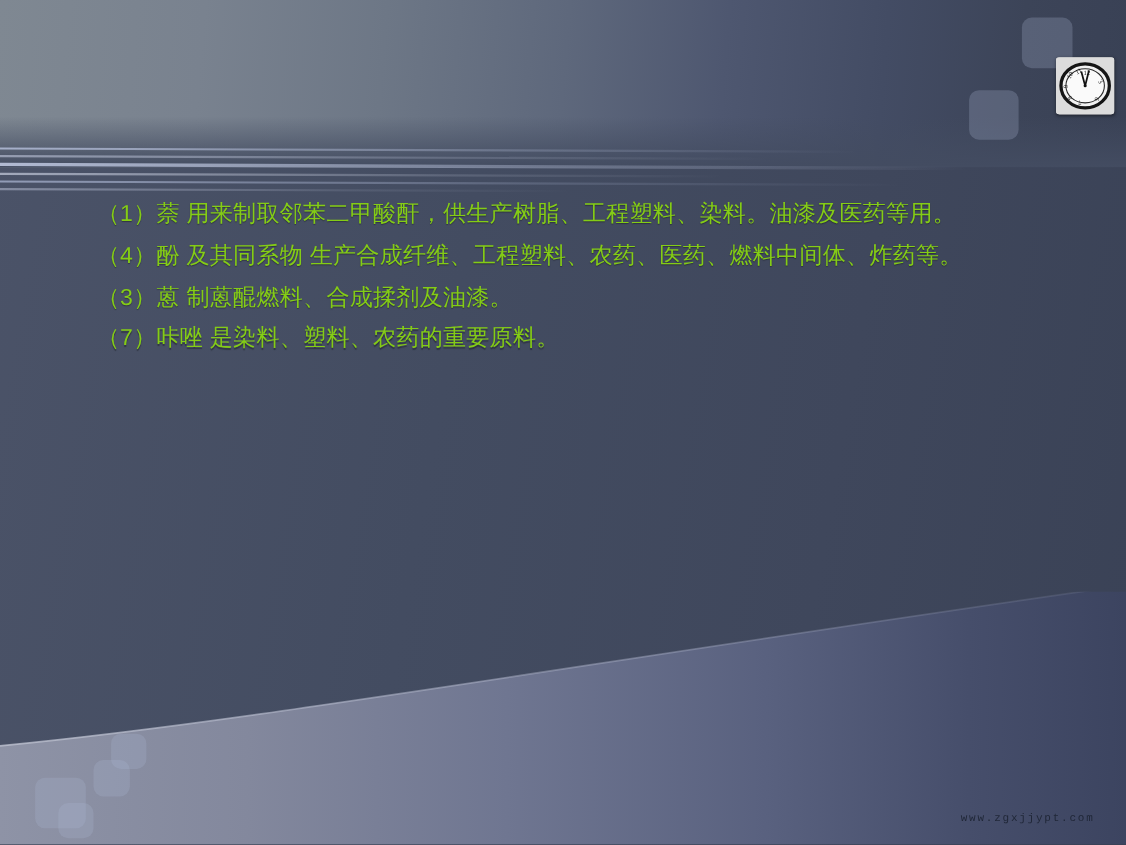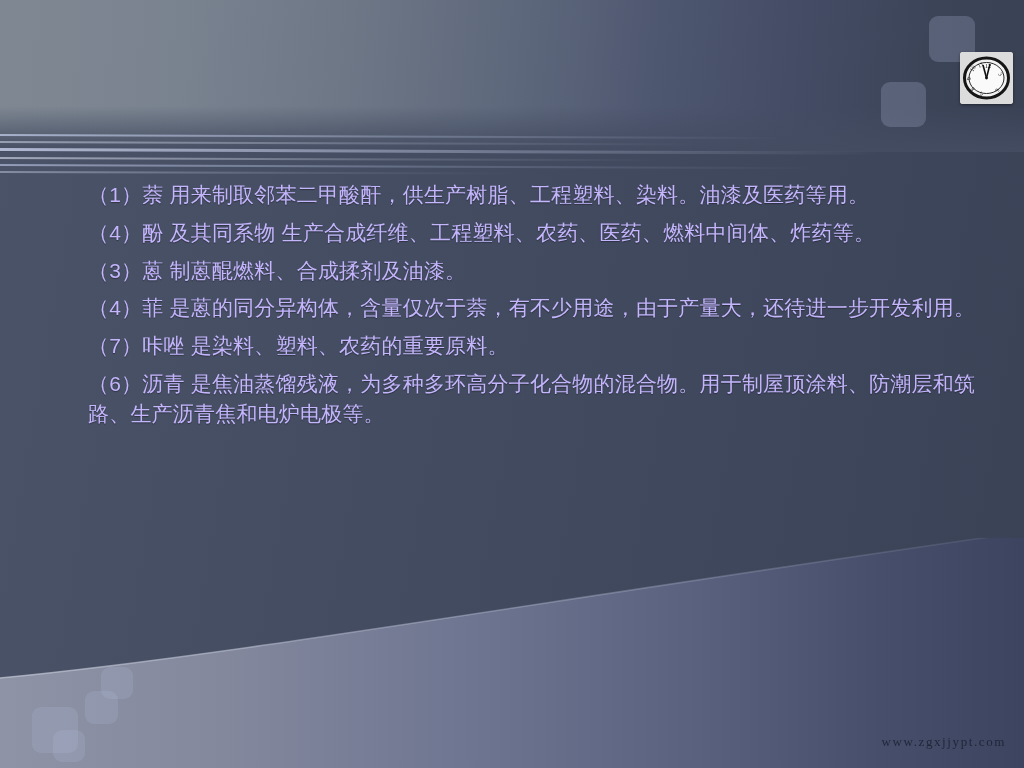--- a/index.html
+++ b/index.html
@@ -107,37 +107,37 @@
   }
 
   
   .content {
     position: absolute;
     left: 88px;
     top: 180px;
     width: 890px;
   }
   .bullet {
-    color: #c4b5fd;
+    color: #84cc16;
     font-size: 21px;
     line-height: 1.42;
     margin: 0 0 8px 0;
     text-indent: 0;
     text-shadow: 0 1px 1px rgba(0,0,0,0.35);
     letter-spacing: 0.2px;
     white-space: normal;
   }
 
   
   .watermark {
     position: absolute;
-    right: 18px;
+    right: 29px;
     bottom: 18px;
-    font-family: Liberation Serif, serif;
-    font-size: 13px;
+    font-family: Liberation Mono, monospace;
+    font-size: 10px;
     letter-spacing: 1.6px;
     color: #1e2535;
     opacity: 0.95;
   }
 </style>
 </head>
 <body>
 
 <div id="slide">
 
@@ -198,20 +198,18 @@
       <line x1="26.5" y1="26" x2="30" y2="12" stroke="#111" stroke-width="1.6"></line>
       <line x1="26.5" y1="26" x2="23" y2="13" stroke="#111" stroke-width="1.6"></line>
       <circle cx="26.5" cy="26" r="1.4" fill="#111"></circle>
     </svg>
   </div>
 
   <div class="content">
     <p class="bullet">（1）萘 用来制取邻苯二甲酸酐，供生产树脂、工程塑料、染料。油漆及医药等用。</p>
     <p class="bullet">（4）酚 及其同系物 生产合成纤维、工程塑料、农药、医药、燃料中间体、炸药等。</p>
     <p class="bullet">（3）蒽 制蒽醌燃料、合成揉剂及油漆。</p>
-    <p class="bullet">（4）菲 是蒽的同分异构体，含量仅次于萘，有不少用途，由于产量大，还待进一步开发利用。</p>
     <p class="bullet">（7）咔唑 是染料、塑料、农药的重要原料。</p>
-    <p class="bullet">（6）沥青 是焦油蒸馏残液，为多种多环高分子化合物的混合物。用于制屋顶涂料、防潮层和筑路、生产沥青焦和电炉电极等。</p>
   </div>
 
   <div class="watermark">www.zgxjjypt.com</div>
 
 </div>
 
 </body></html>

